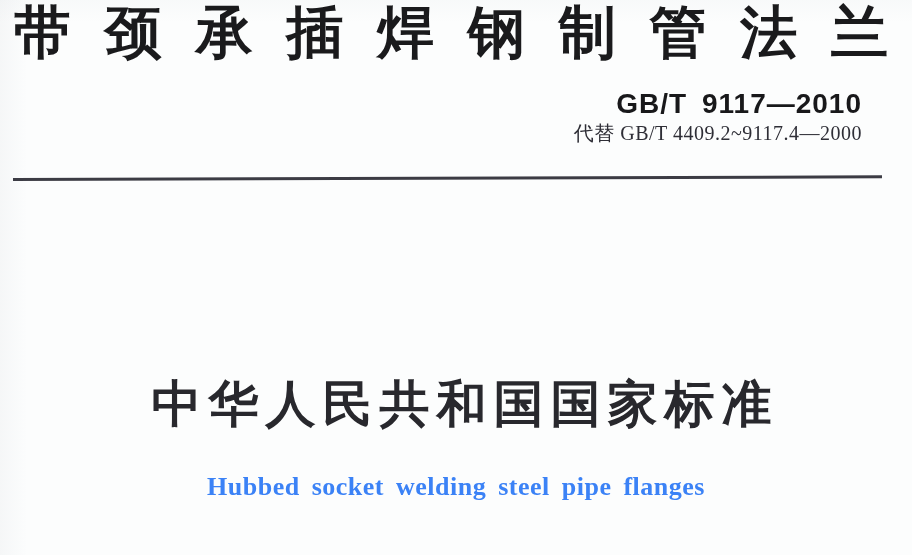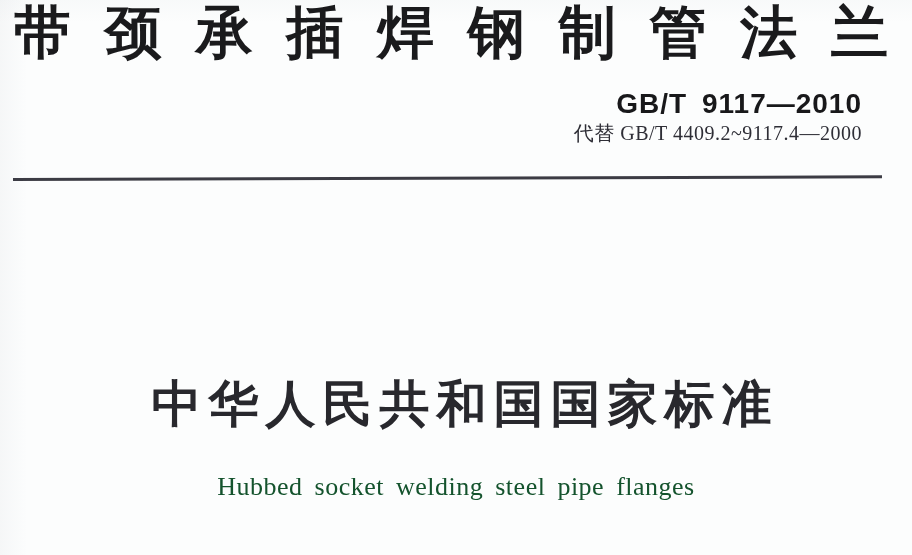--- a/index.html
+++ b/index.html
@@ -86,26 +86,26 @@
     letter-spacing: 7px;
     color: #28282d;
   }
   .en-title {
     position: absolute;
     left: 0;
     top: 471px;
     width: 912px;
     text-align: center;
     font-family: "Liberation Serif", "DejaVu Serif", serif;
-    font-weight: normal;
+    font-weight: bold;
     font-size: 26px;
     line-height: 32px;
     letter-spacing: 0.5px;
     word-spacing: 5px;
-    color: #14532d;
+    color: #3b82f6;
   }
 </style>
 </head>
 <body>
 
 <div class="paper-texture"></div>
 
 <div class="top-title">带颈承插焊钢制管法兰</div>
 
 <div class="std-number">GB/T 9117—2010</div>

